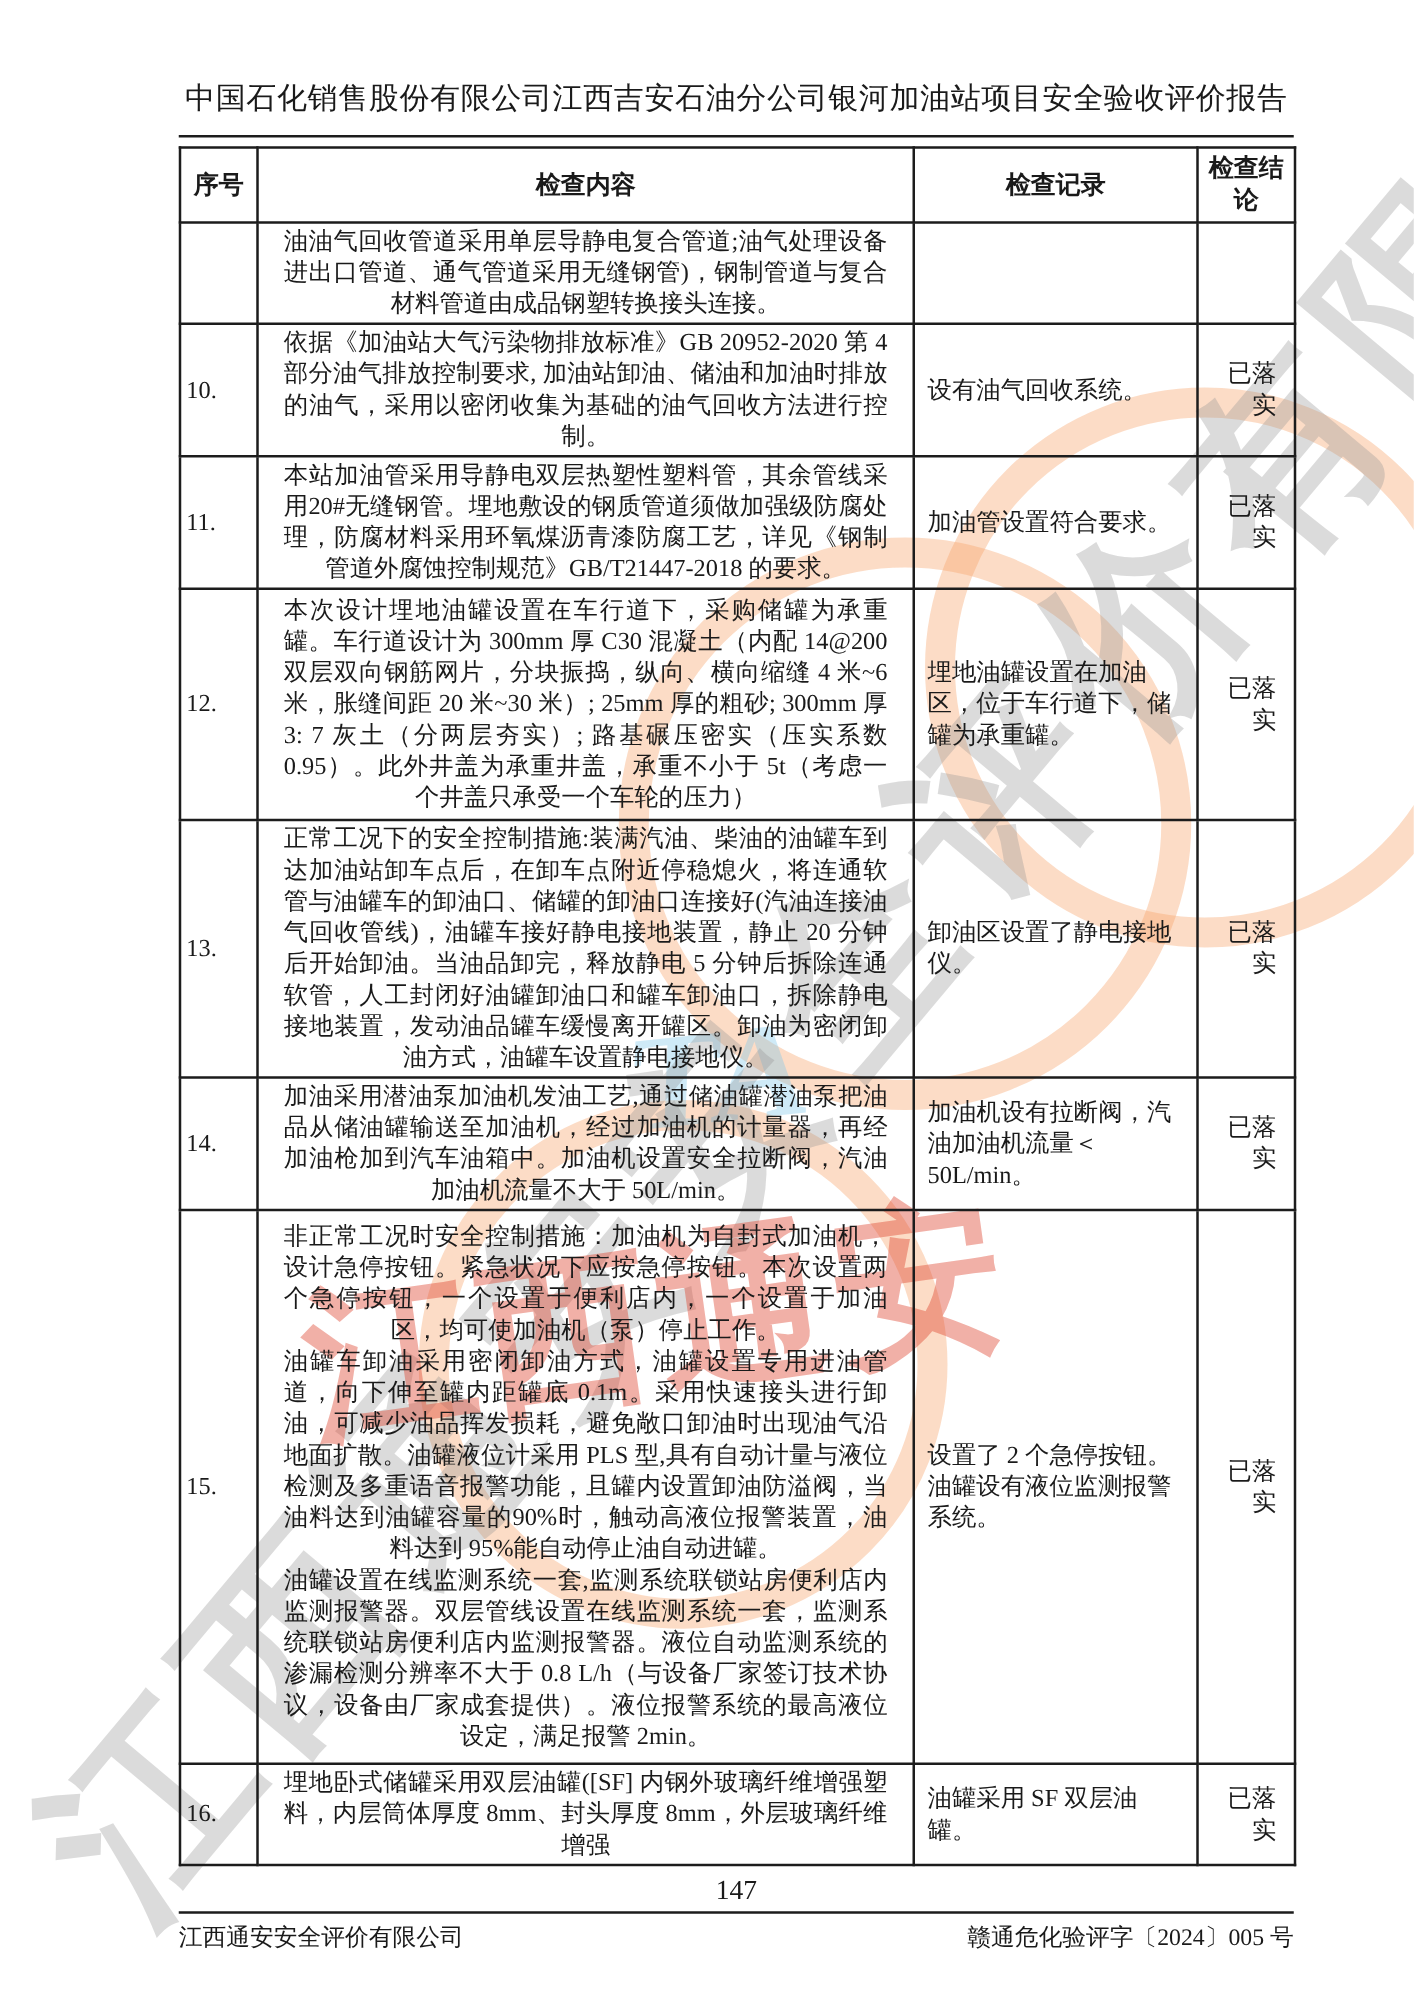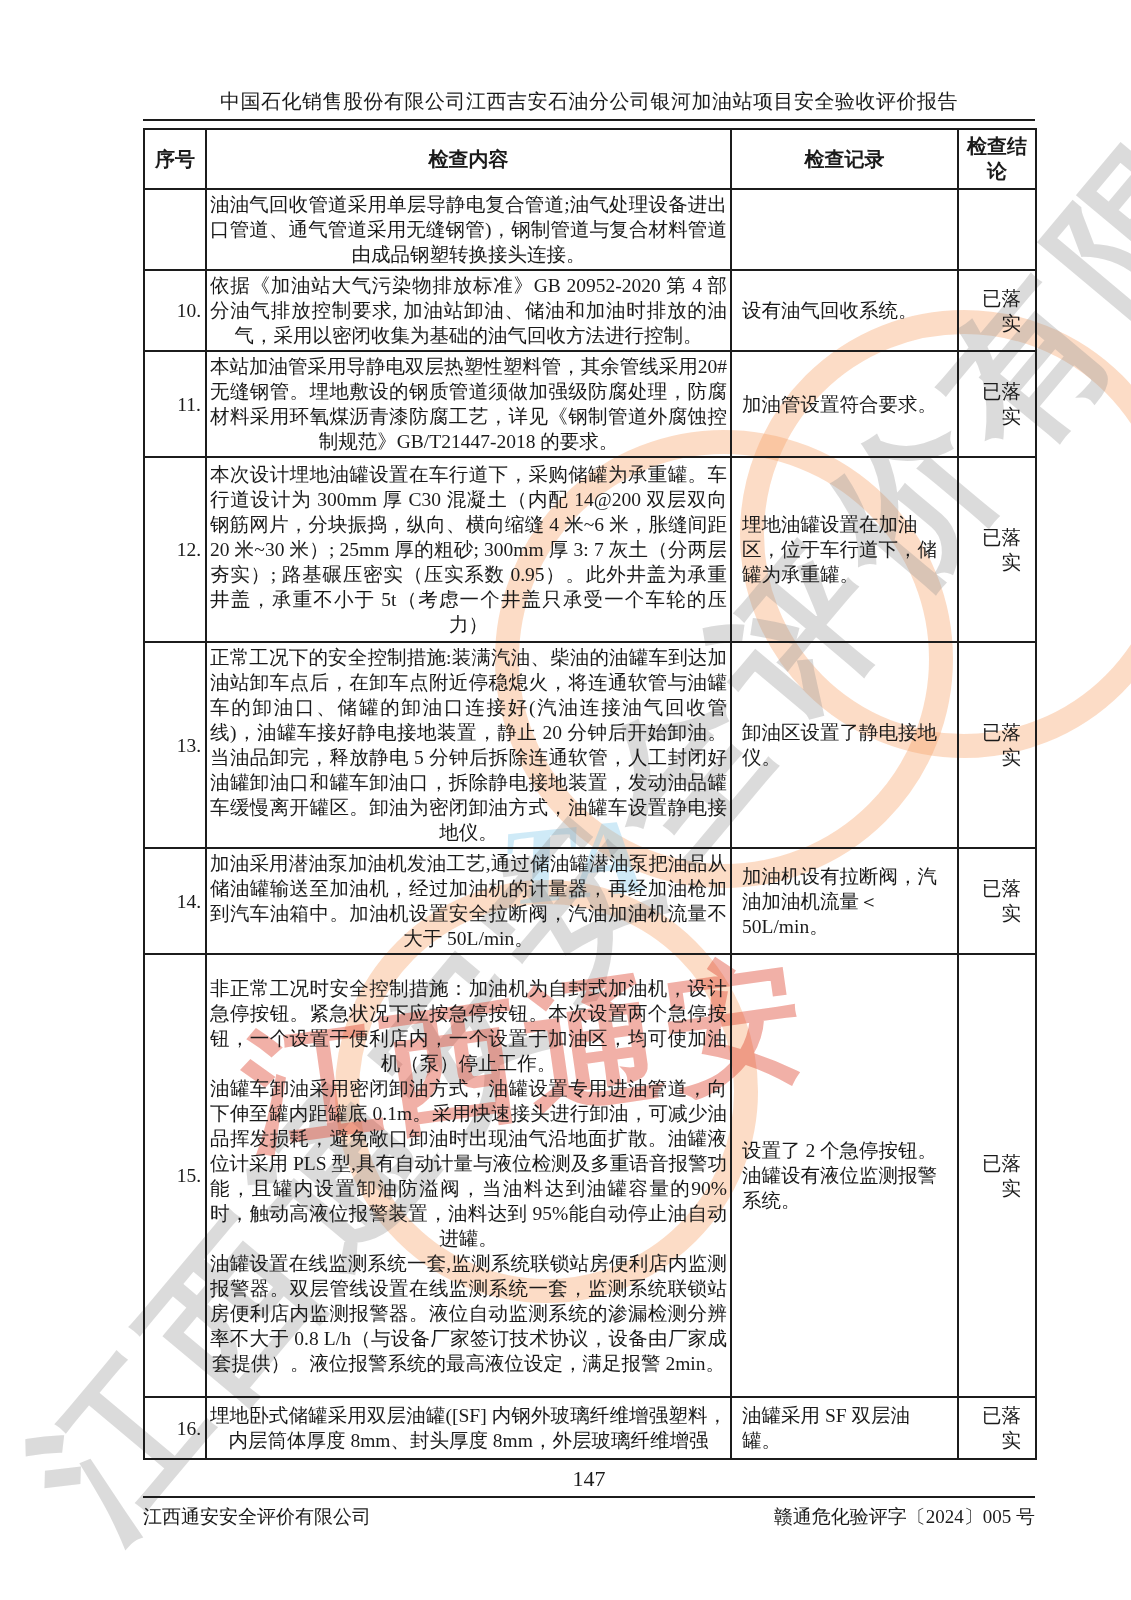--- a/index.html
+++ b/index.html
@@ -36,24 +36,24 @@
   }
   .wm-ring { position:absolute; border-radius:50%; border:24px solid rgba(246,162,104,0.38); }
   .wm-ring.a { left:740px; top:310px; width:400px; height:400px; }
   .wm-ring.b { left:495px; top:430px; width:410px; height:410px; }
   .wm-ring.c { left:335px; top:880px; width:375px; height:375px; }
 
   
   .doc { position:absolute; inset:0; z-index:2; }
 
   .hdr {
-    width:892px; margin:88px auto 0 143px;
+    width:892px; margin:62px auto 0 143px;
     text-align:center;
-    font-size:20px; letter-spacing:0.5px;
-    padding-bottom:4px;
+    font-size:24px; letter-spacing:0.5px;
+    padding-bottom:14px;
     border-bottom:2px solid #1c1c1c;
   }
 
   table.report {
     margin-left:143px; margin-top:7px;
     width:892px;
     border-collapse:collapse; table-layout:fixed;
     font-size:19.5px;
     border-radius:16px;
   }
@@ -61,22 +61,22 @@
     border:2px solid #1c1c1c;
     vertical-align:middle;
     line-height:25px;
   }
   .report th { font-weight:bold; text-align:center; font-size:20px; padding:4px 2px; }
   col.w-no    { width:62px; }
   col.w-cont  { width:525px; }
   col.w-rec   { width:227px; }
   col.w-concl { width:78px; }
 
-  td.c-no    { text-align:right; padding:0 4px; }
-  td.c-content { padding:2px 3px; }
+  td.c-no    { text-align:left; padding:0 4px; }
+  td.c-content { padding:2px 20px; }
   td.c-content p.para {
     margin:0;
     text-align:justify;
     text-align-last:center;
   }
   td.c-record { text-align:left; padding:2px 10px; }
   td.c-concl  { text-align:right; padding:2px 14px; word-break:break-all; }
 
   .pageno {
     width:892px; margin:6px 0 0 143px;

